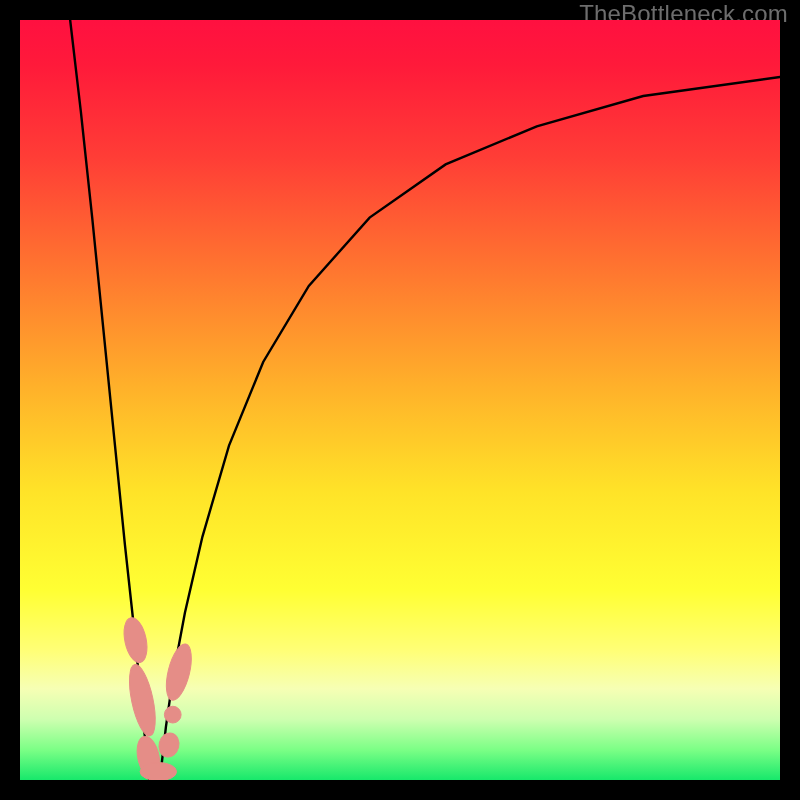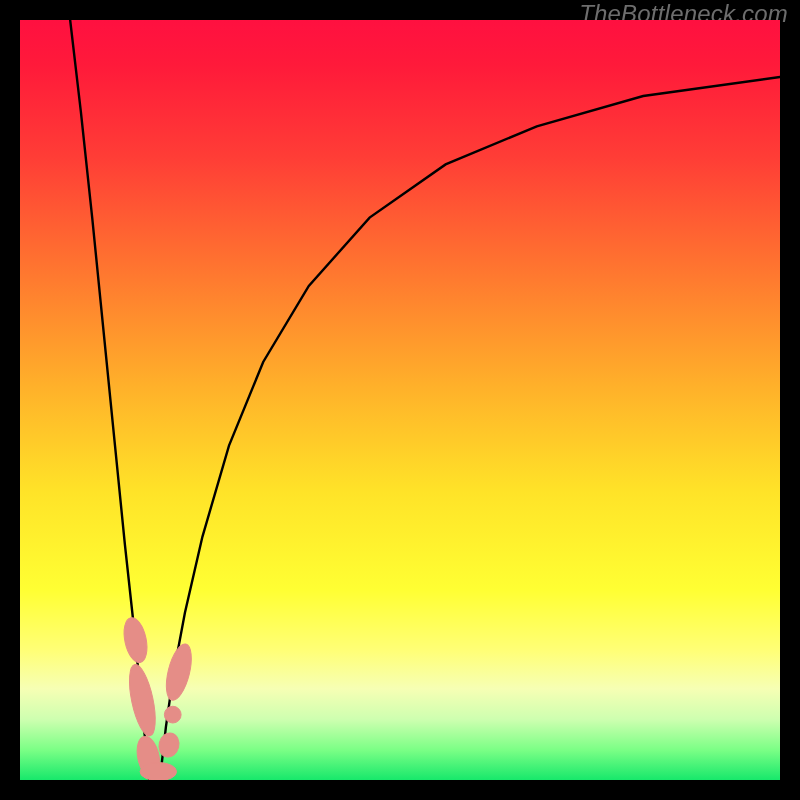--- a/index.html
+++ b/index.html
@@ -51,21 +51,20 @@
   }
   .watermark {
     position: absolute;
     top: 0;
     right: 12px;
     color: #6d6d6d;
     font-size: 24px;
     font-weight: 400;
     letter-spacing: 0.2px;
     user-select: none;
-    font-style: italic;
   }
   svg.curves {
     position: absolute;
     left: 0; top: 0;
     width: 100%;
     height: 100%;
   }
   .curve {
     fill: none;
     stroke: #000;

